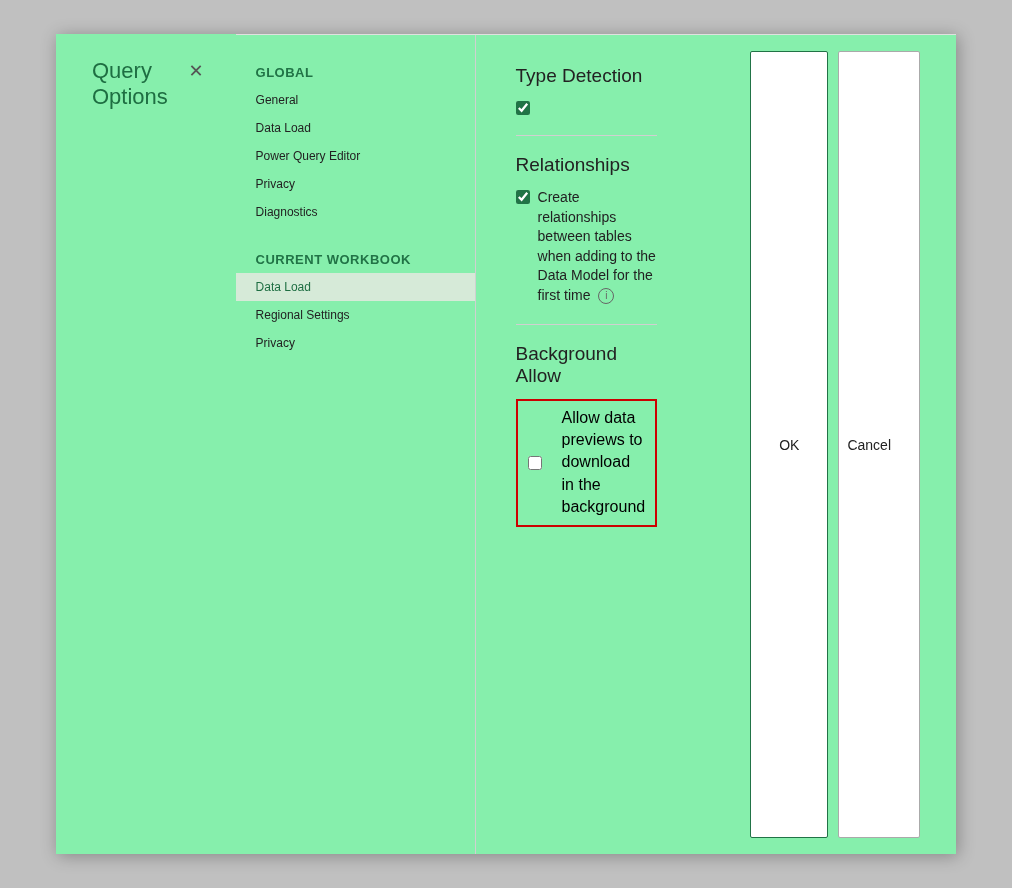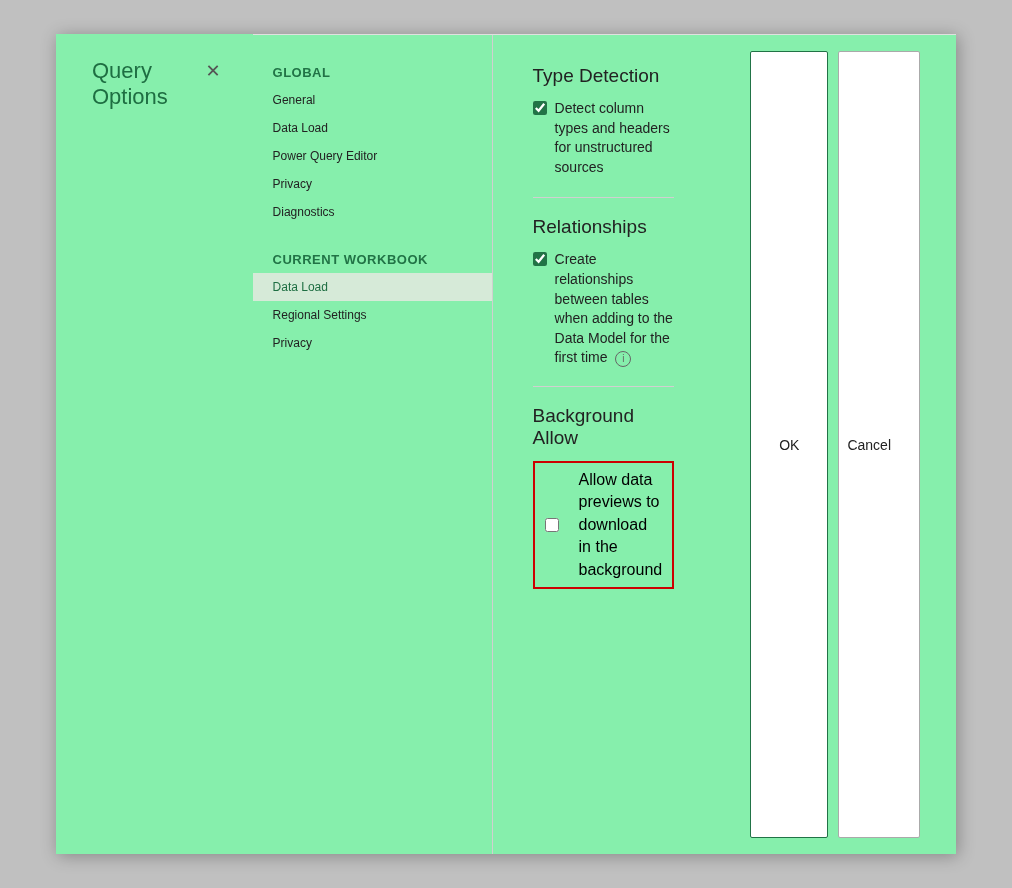--- a/index.html
+++ b/index.html
@@ -158,20 +158,21 @@
       padding: 6px 28px;
       font-size: 14px;
       cursor: pointer;
       border-radius: 2px;
     }
 
     .btn-ok {
       background: #ffffff;
       border: 1.5px solid #217346;
       color: #222;
+      margin-left: 17px;
     }
 
     .btn-cancel {
       background: #ffffff;
       border: 1.5px solid #aaa;
       color: #222;
       padding-left: 8px;
     }
 
     .divider {
@@ -207,21 +208,20 @@
       <a class="sidebar-item">Regional Settings</a>
       <a class="sidebar-item">Privacy</a>
     </nav>
 
     <div class="main-content">
 
       
       <h2 class="section-title">Type Detection</h2>
       <div class="checkbox-row section-gap">
         <input type="checkbox" id="td1" checked="" style="">
-        <label class="checkbox-label" for="td1">Detect column types and headers for unstructured sources</label>
       </div>
 
       <div class="divider"></div>
 
       
       <h2 class="section-title">Relationships</h2>
       <div class="checkbox-row">
         <input type="checkbox" id="rel1" checked="" style="">
         <label class="checkbox-label" for="rel1">
           <span>Create relationships between tables when adding to the Data Model for the first time</span>

